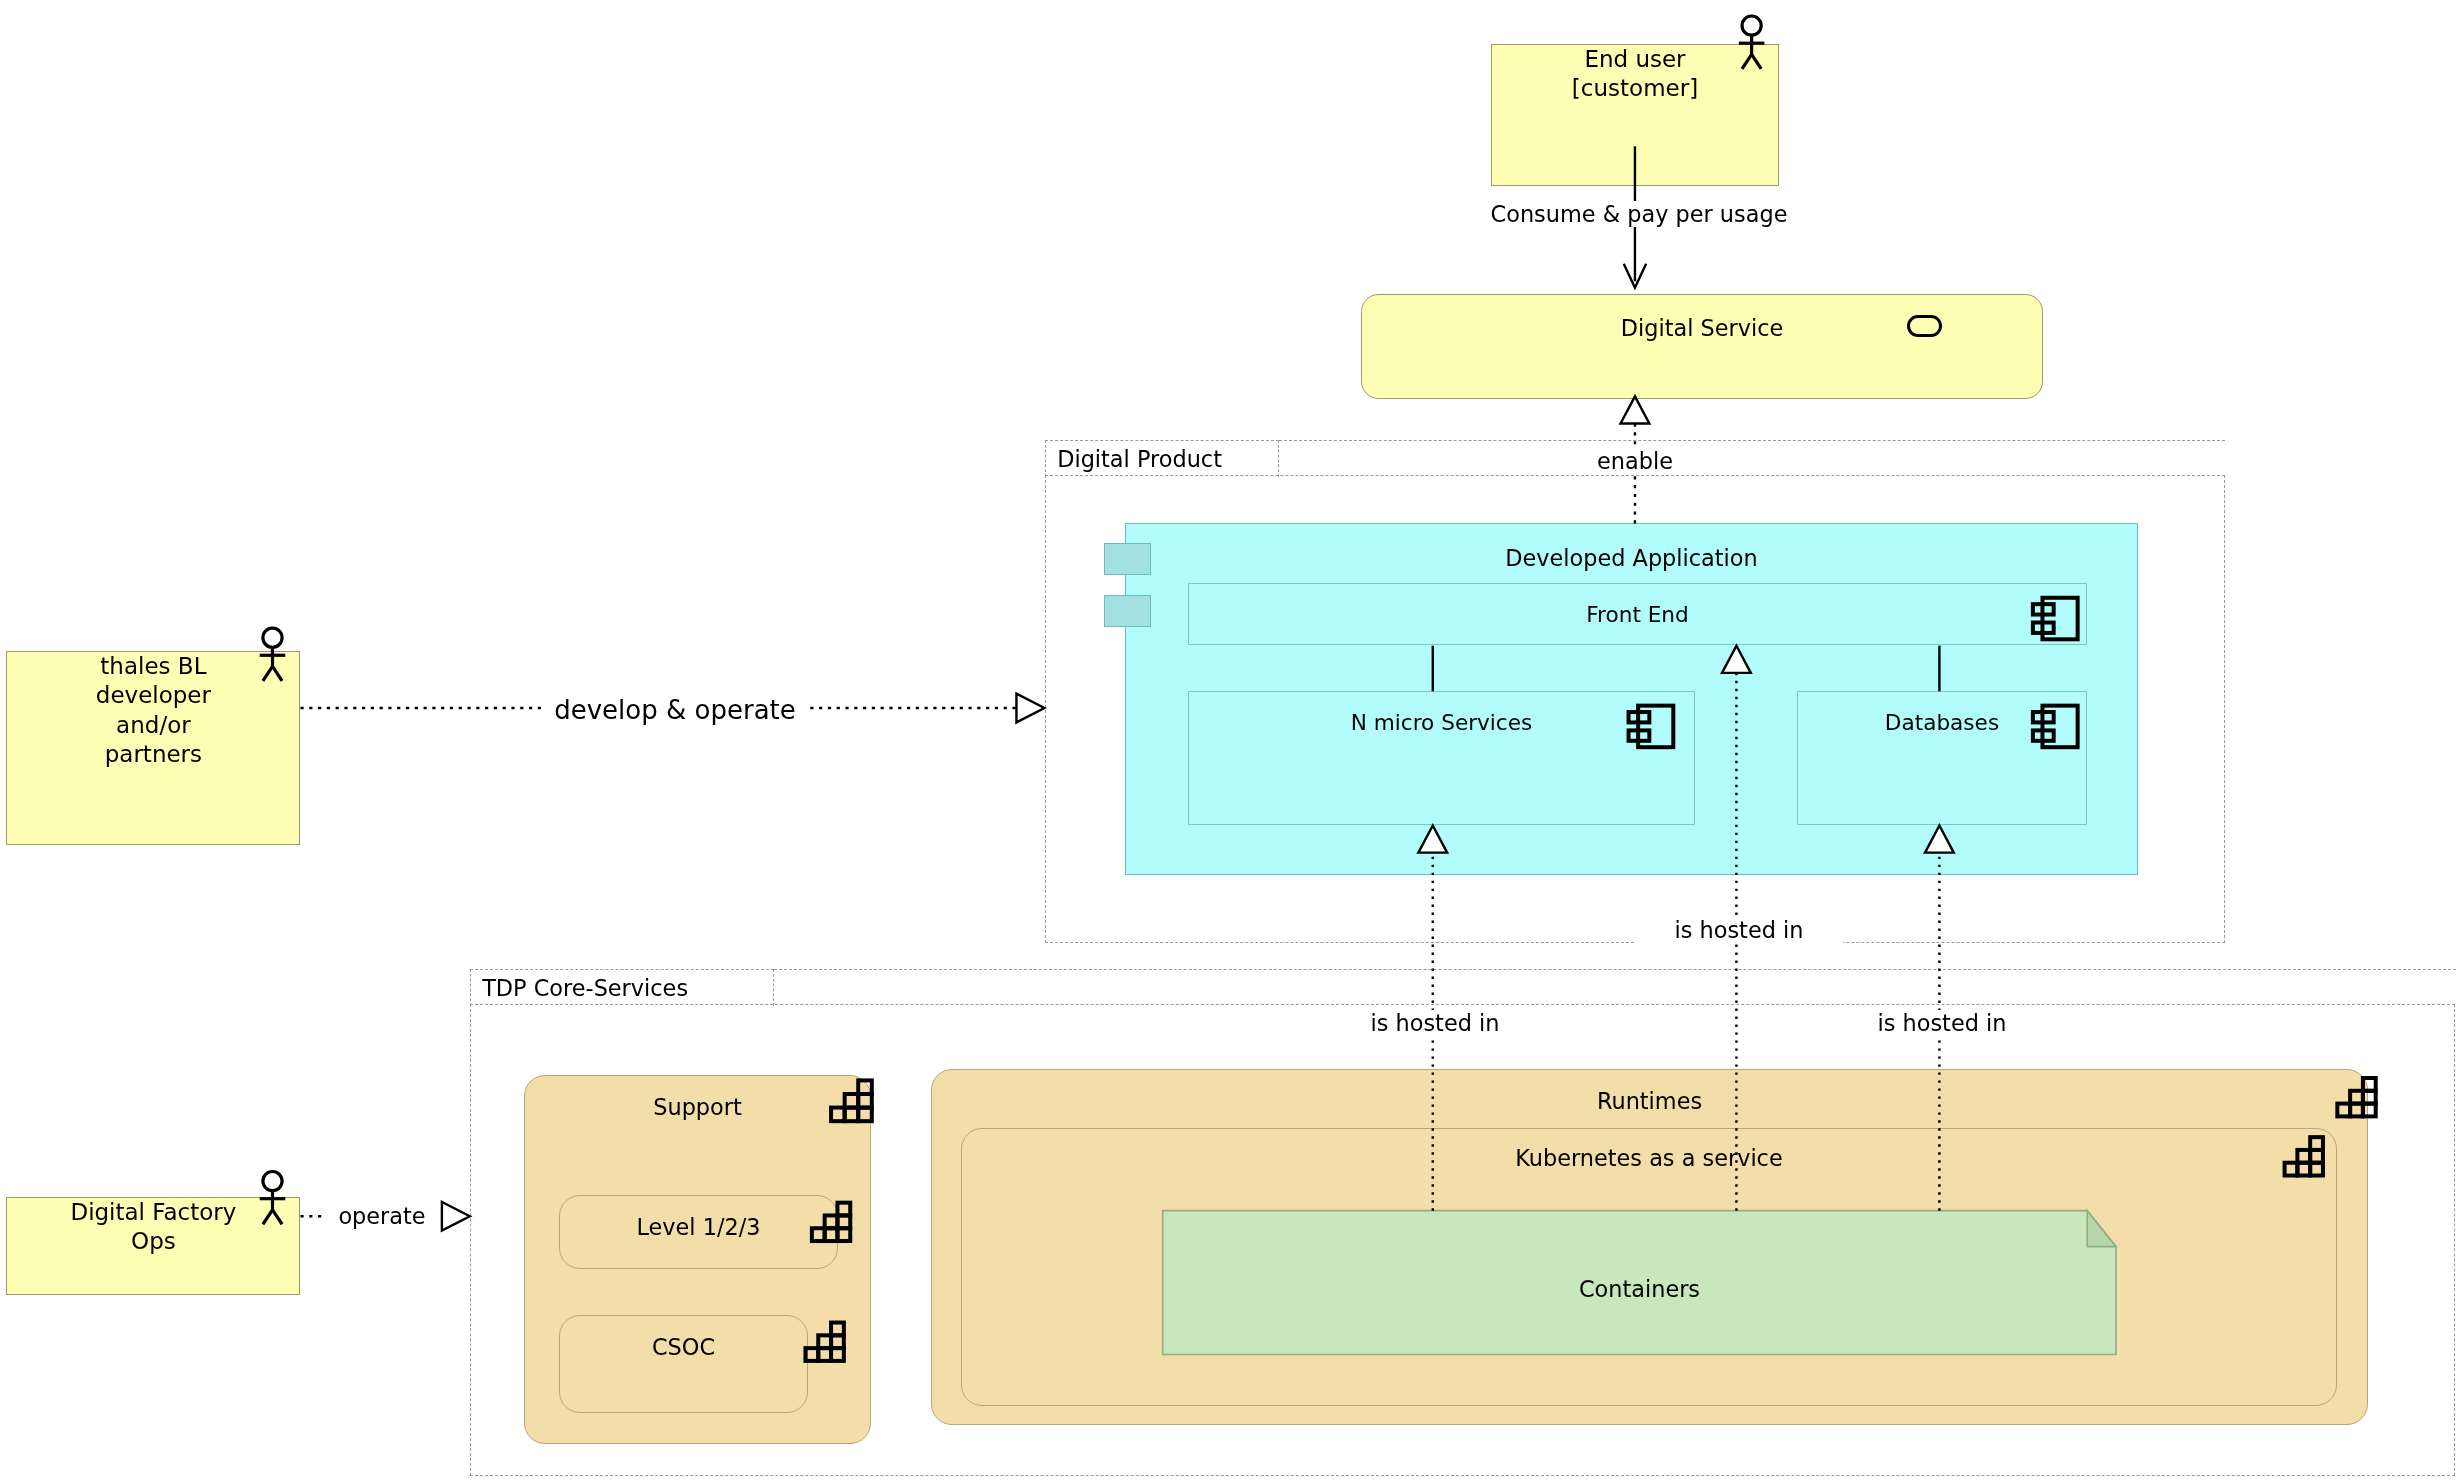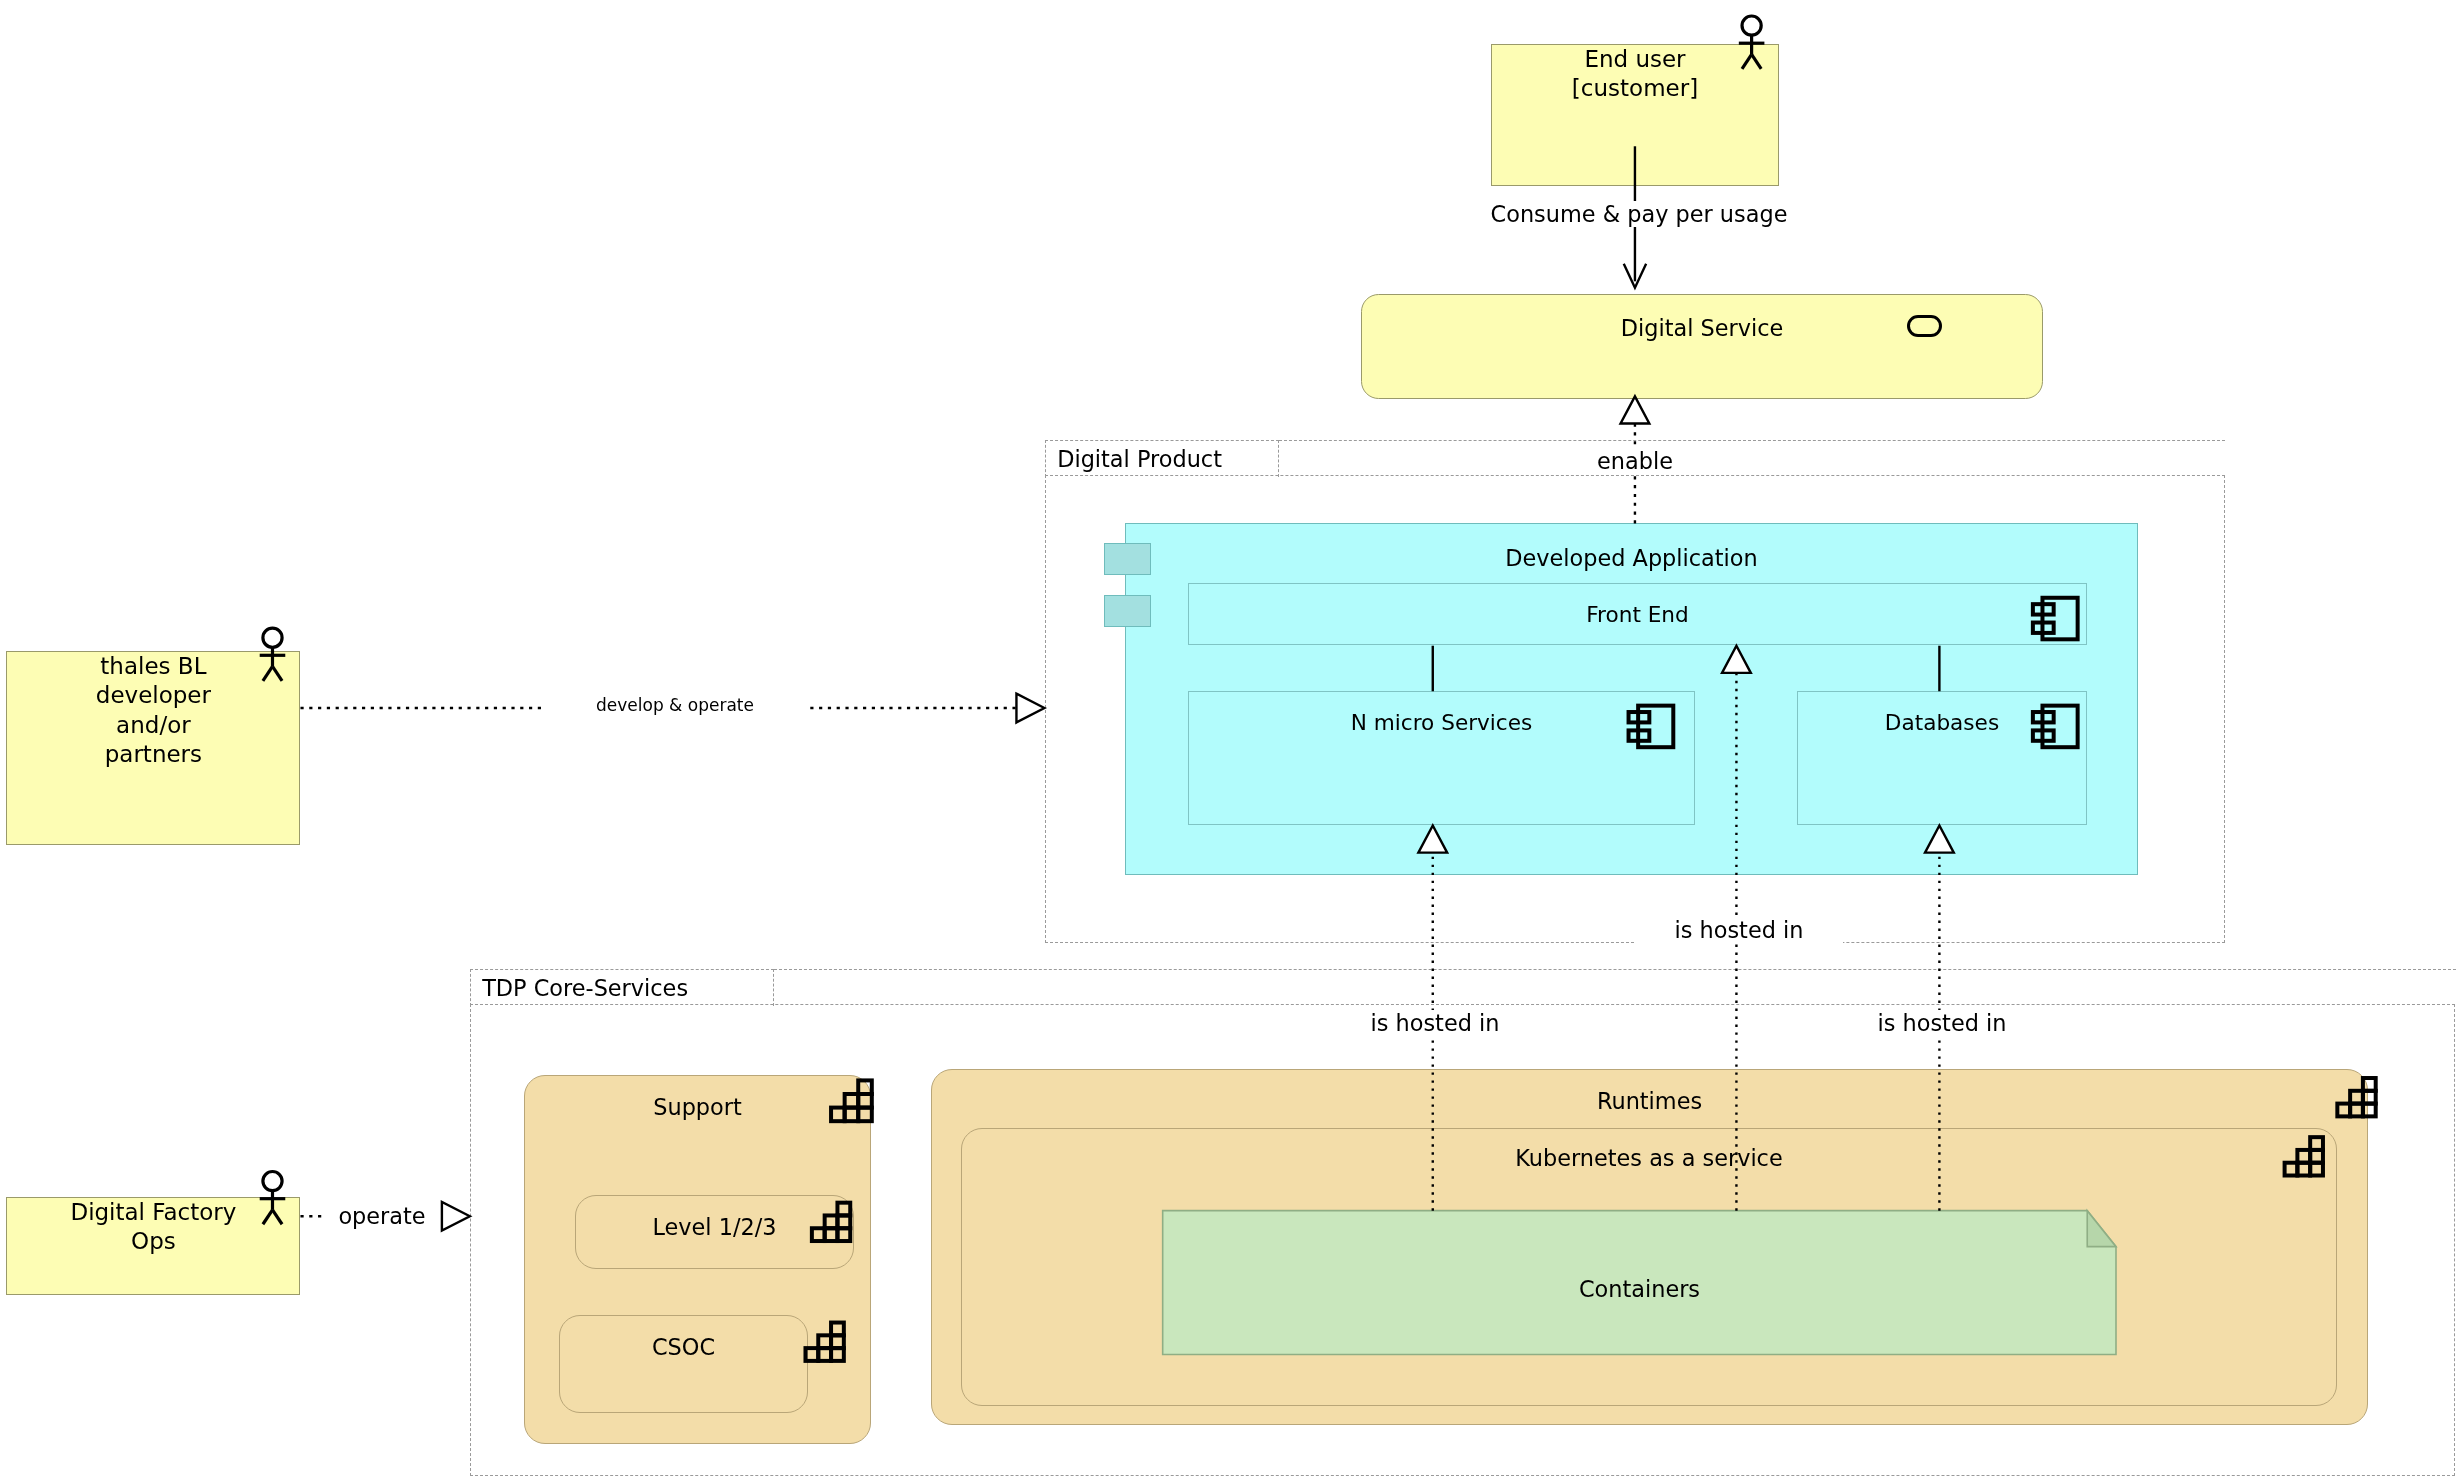--- a/index.html
+++ b/index.html
@@ -152,21 +152,21 @@
     <line x1="341" y1="1490" x2="341" y2="1514"></line>
     <line x1="325" y1="1500" x2="357" y2="1500"></line>
     <line x1="341" y1="1514" x2="329" y2="1532"></line>
     <line x1="341" y1="1514" x2="353" y2="1532"></line>
   </g>
 </svg>
 
 <div class="node orange" style="left:524px;top:1075px;width:347px;height:369px;">
   <div class="title ttl-27" style="top:17.6px;">Support</div>
 </div>
-<div class="node orange-inner" style="left:575px;top:1195px;width:279px;height:74px;">
+<div class="node orange-inner" style="left:559px;top:1195px;width:279px;height:74px;">
   <div class="title ttl-27" style="top:17.6px;">Level 1/2/3</div>
 </div>
 <div class="node orange-inner" style="left:559px;top:1315px;width:249px;height:98px;">
   <div class="title ttl-27" style="top:17.6px;">CSOC</div>
 </div>
 
 <div class="node orange" style="left:931px;top:1069px;width:1437px;height:356px;">
   <div class="title ttl-27" style="top:17.6px;">Runtimes</div>
 </div>
 <div class="node orange-inner" style="left:961px;top:1128px;width:1376px;height:278px;">
@@ -268,21 +268,21 @@
   </g>
   <g>
     <line x1="2427" y1="808" x2="2427" y2="865" stroke="#000" stroke-width="3"></line>
   </g>
 </svg>
 
 <div class="lbl" style="left:1451px;top:201px;width:376px;text-align:center;font-size:22.4px;background:#fff;">Consume &amp; pay per usage</div>
 
 <div class="lbl" style="left:1555px;top:448px;width:160px;text-align:center;font-size:22.4px;background:#fff;">enable</div>
 
-<div class="lbl" style="left:543px;top:695px;width:264px;text-align:center;font-size:17px;background:#fff;">develop &amp; operate</div>
+<div class="lbl" style="left:543px;top:695px;width:264px;text-align:center;font-size:26px;background:#fff;">develop &amp; operate</div>
 
 <div class="lbl" style="left:326px;top:1203px;width:112px;text-align:center;font-size:22.4px;background:#fff;">operate</div>
 
 <div class="lbl" style="left:1331px;top:1010px;width:208px;text-align:center;font-size:22.4px;background:#fff;">is hosted in</div>
 
 <div class="lbl" style="left:1635px;top:917px;width:208px;text-align:center;font-size:22.4px;background:#fff;">is hosted in</div>
 
 <div class="lbl" style="left:1838px;top:1010px;width:208px;text-align:center;font-size:22.4px;background:#fff;">is hosted in</div>
 
 

